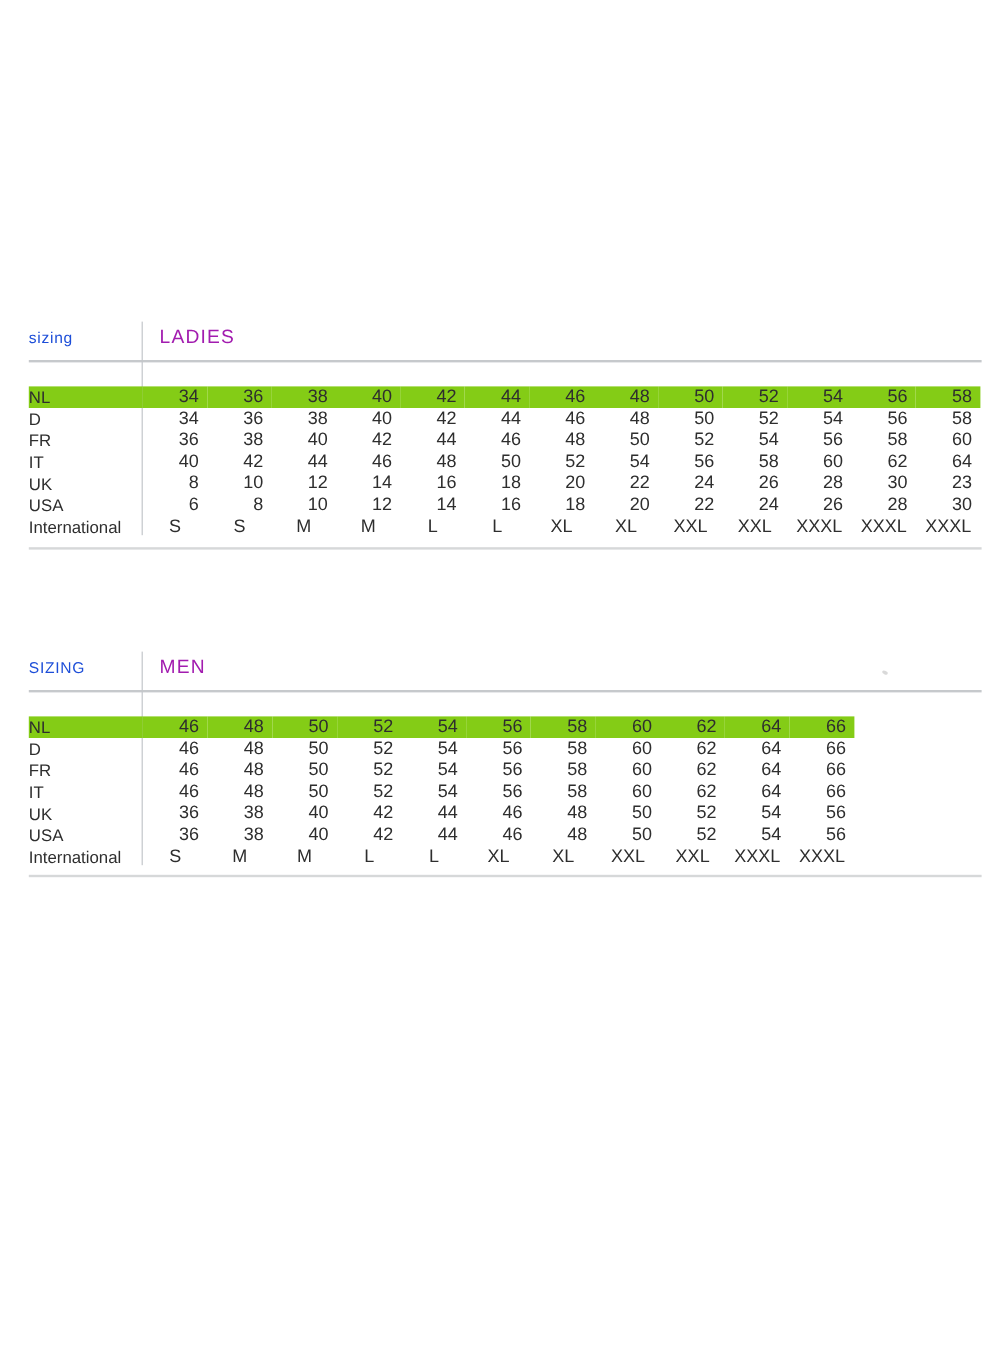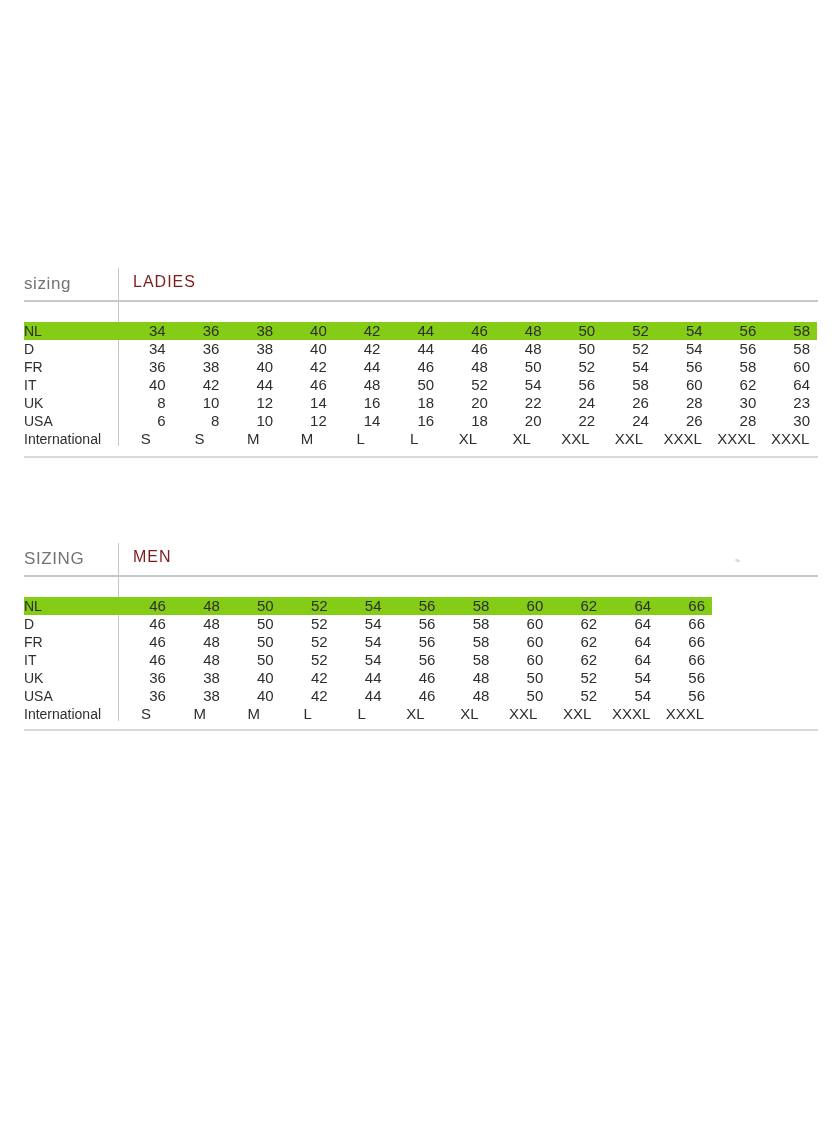--- a/index.html
+++ b/index.html
@@ -22,31 +22,31 @@
   .size-table.men    { top: 540px; }
 
   .tbl-header {
     position: relative;
     height: 35px;
   }
   .caption-left {
     position: absolute;
     left: 0;
     top: 9px;
-    font-size: 17px;
+    font-size: 13px;
     letter-spacing: 0.6px;
-    color: #737373;
+    color: #1d4ed8;
   }
   .caption-right {
     position: absolute;
     left: 109px;
     top: 8px;
     font-size: 16px;
     letter-spacing: 1px;
-    color: #7f1d1d;
+    color: #a21caf;
   }
   .header-rule {
     position: absolute;
     left: 0;
     top: 35px;
     width: 794px;
     height: 2px;
     background: #c6c9cc;
   }
   .bottom-rule {

